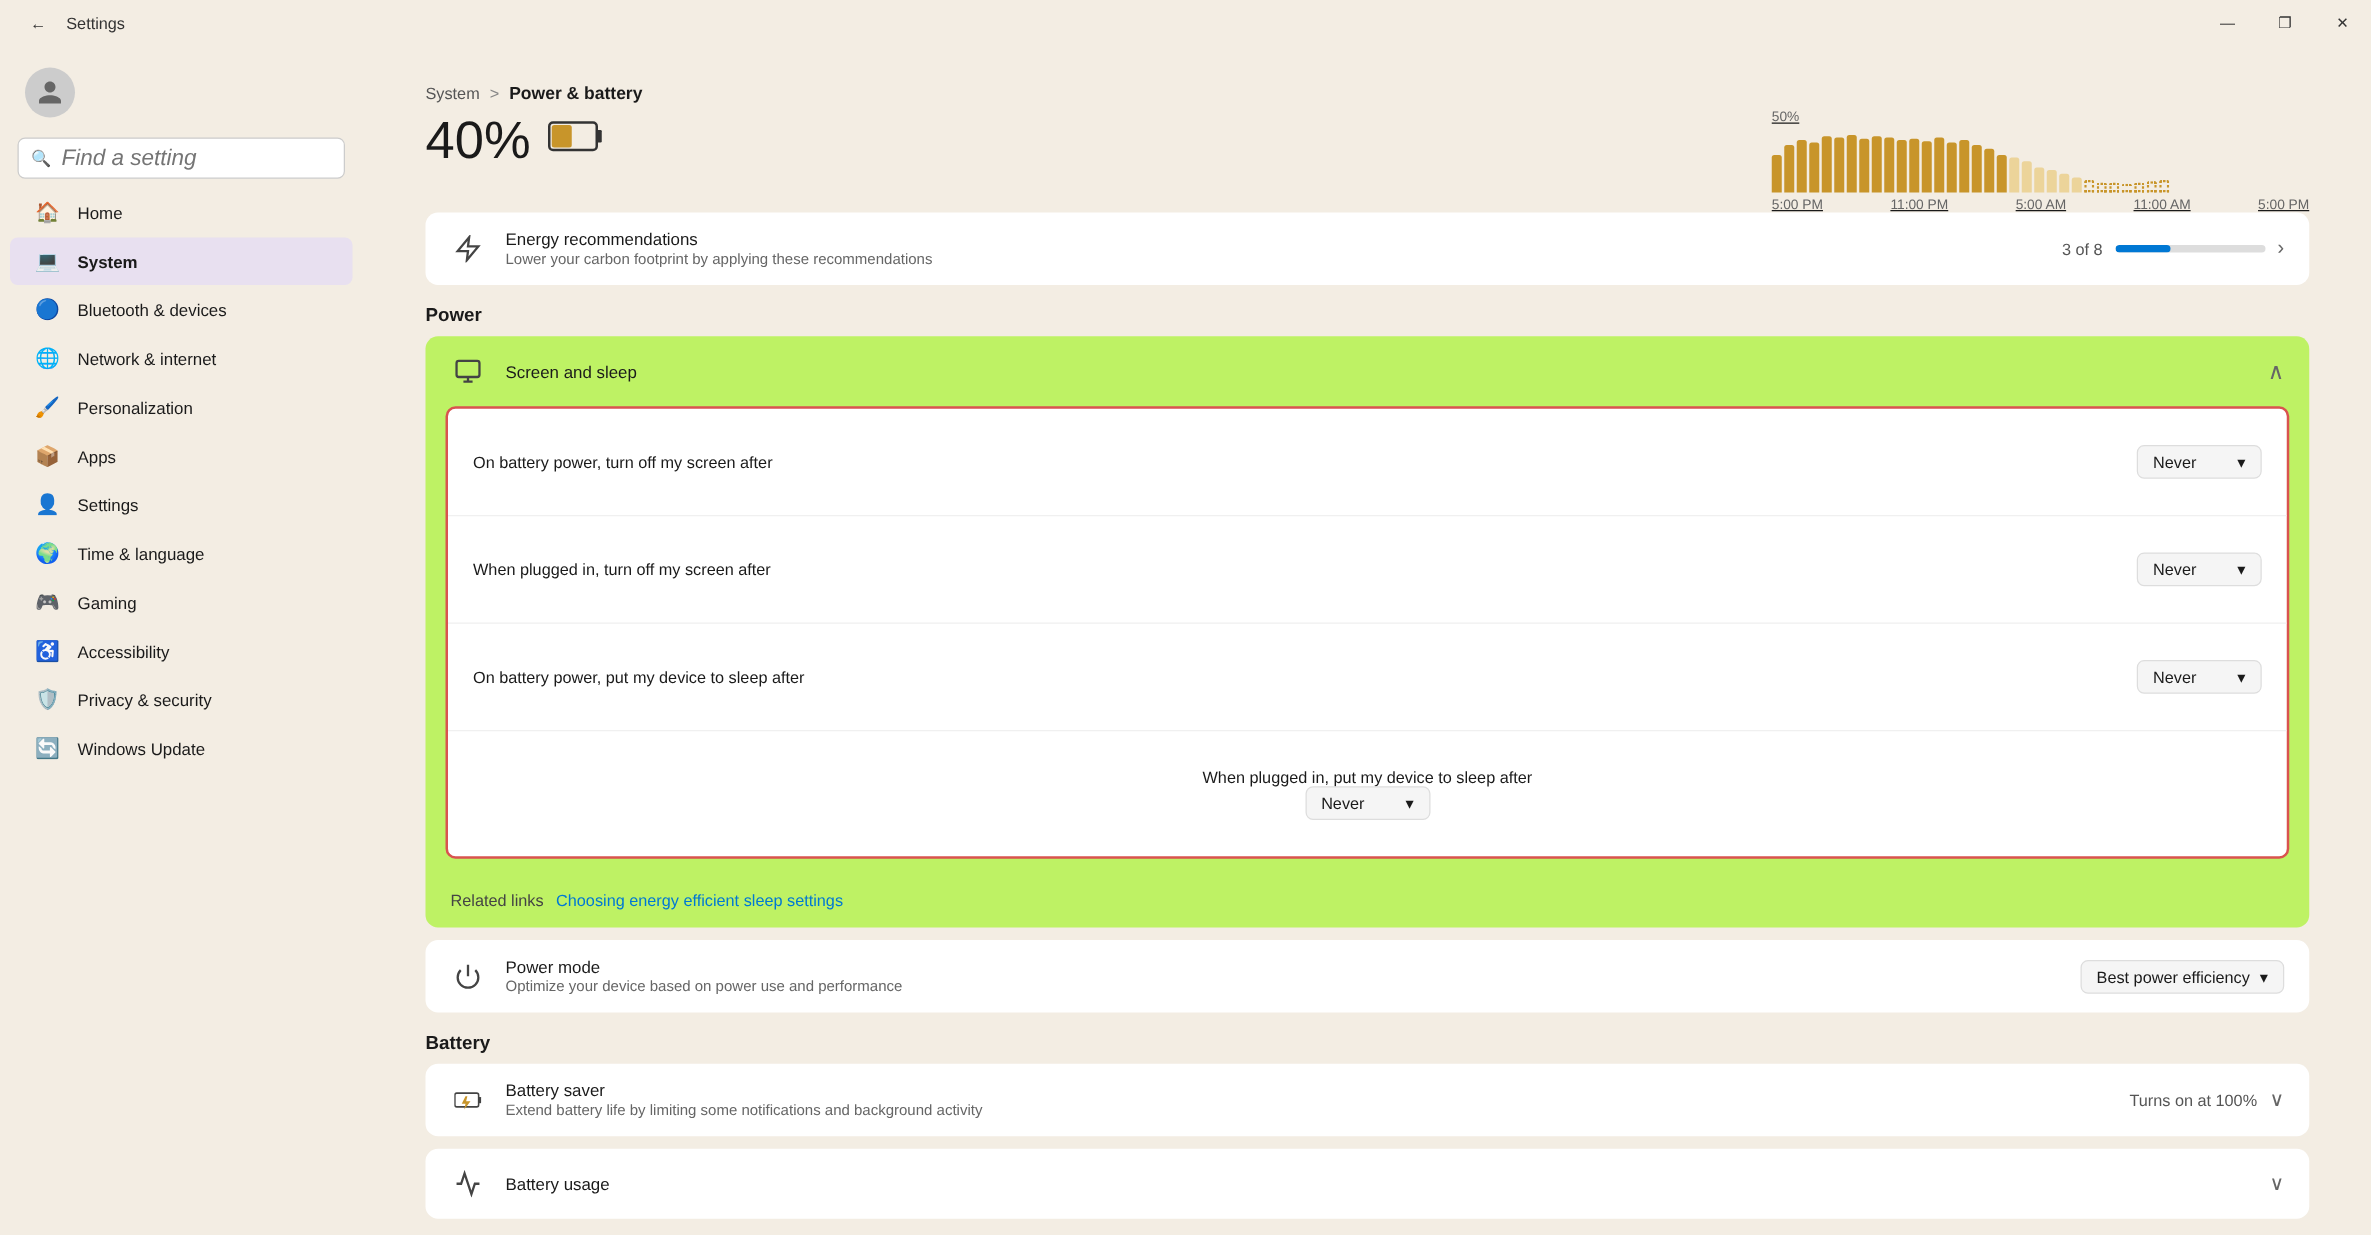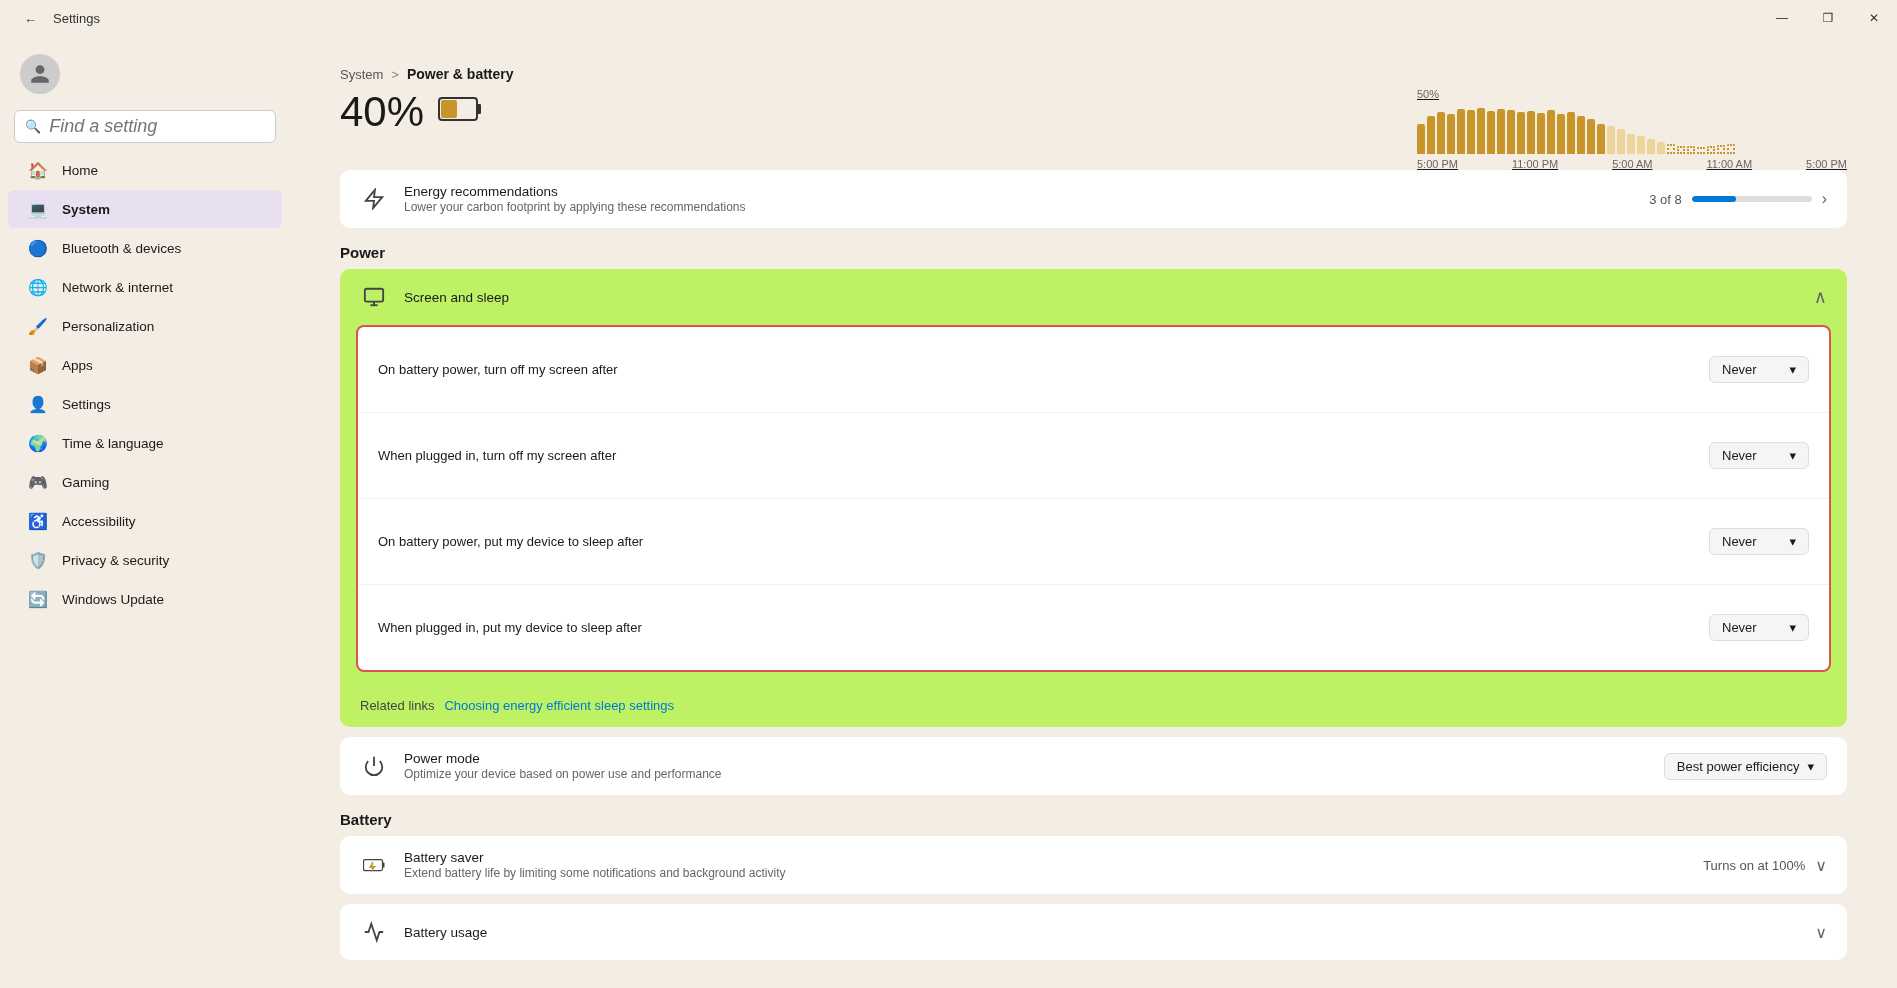--- a/index.html
+++ b/index.html
@@ -281,20 +281,21 @@
 
     .sleep-row {
       display: flex;
       align-items: center;
       padding: 29px 20px;
       border-bottom: 1px solid #f0f0f0;
     }
 
     .sleep-row:last-child {
       border-bottom: none;
+      flex-direction: column;
     }
 
     .sleep-label {
       flex: 1;
       font-size: 13px;
       color: #1a1a1a;
     }
 
     .select-dropdown {
       display: flex;

